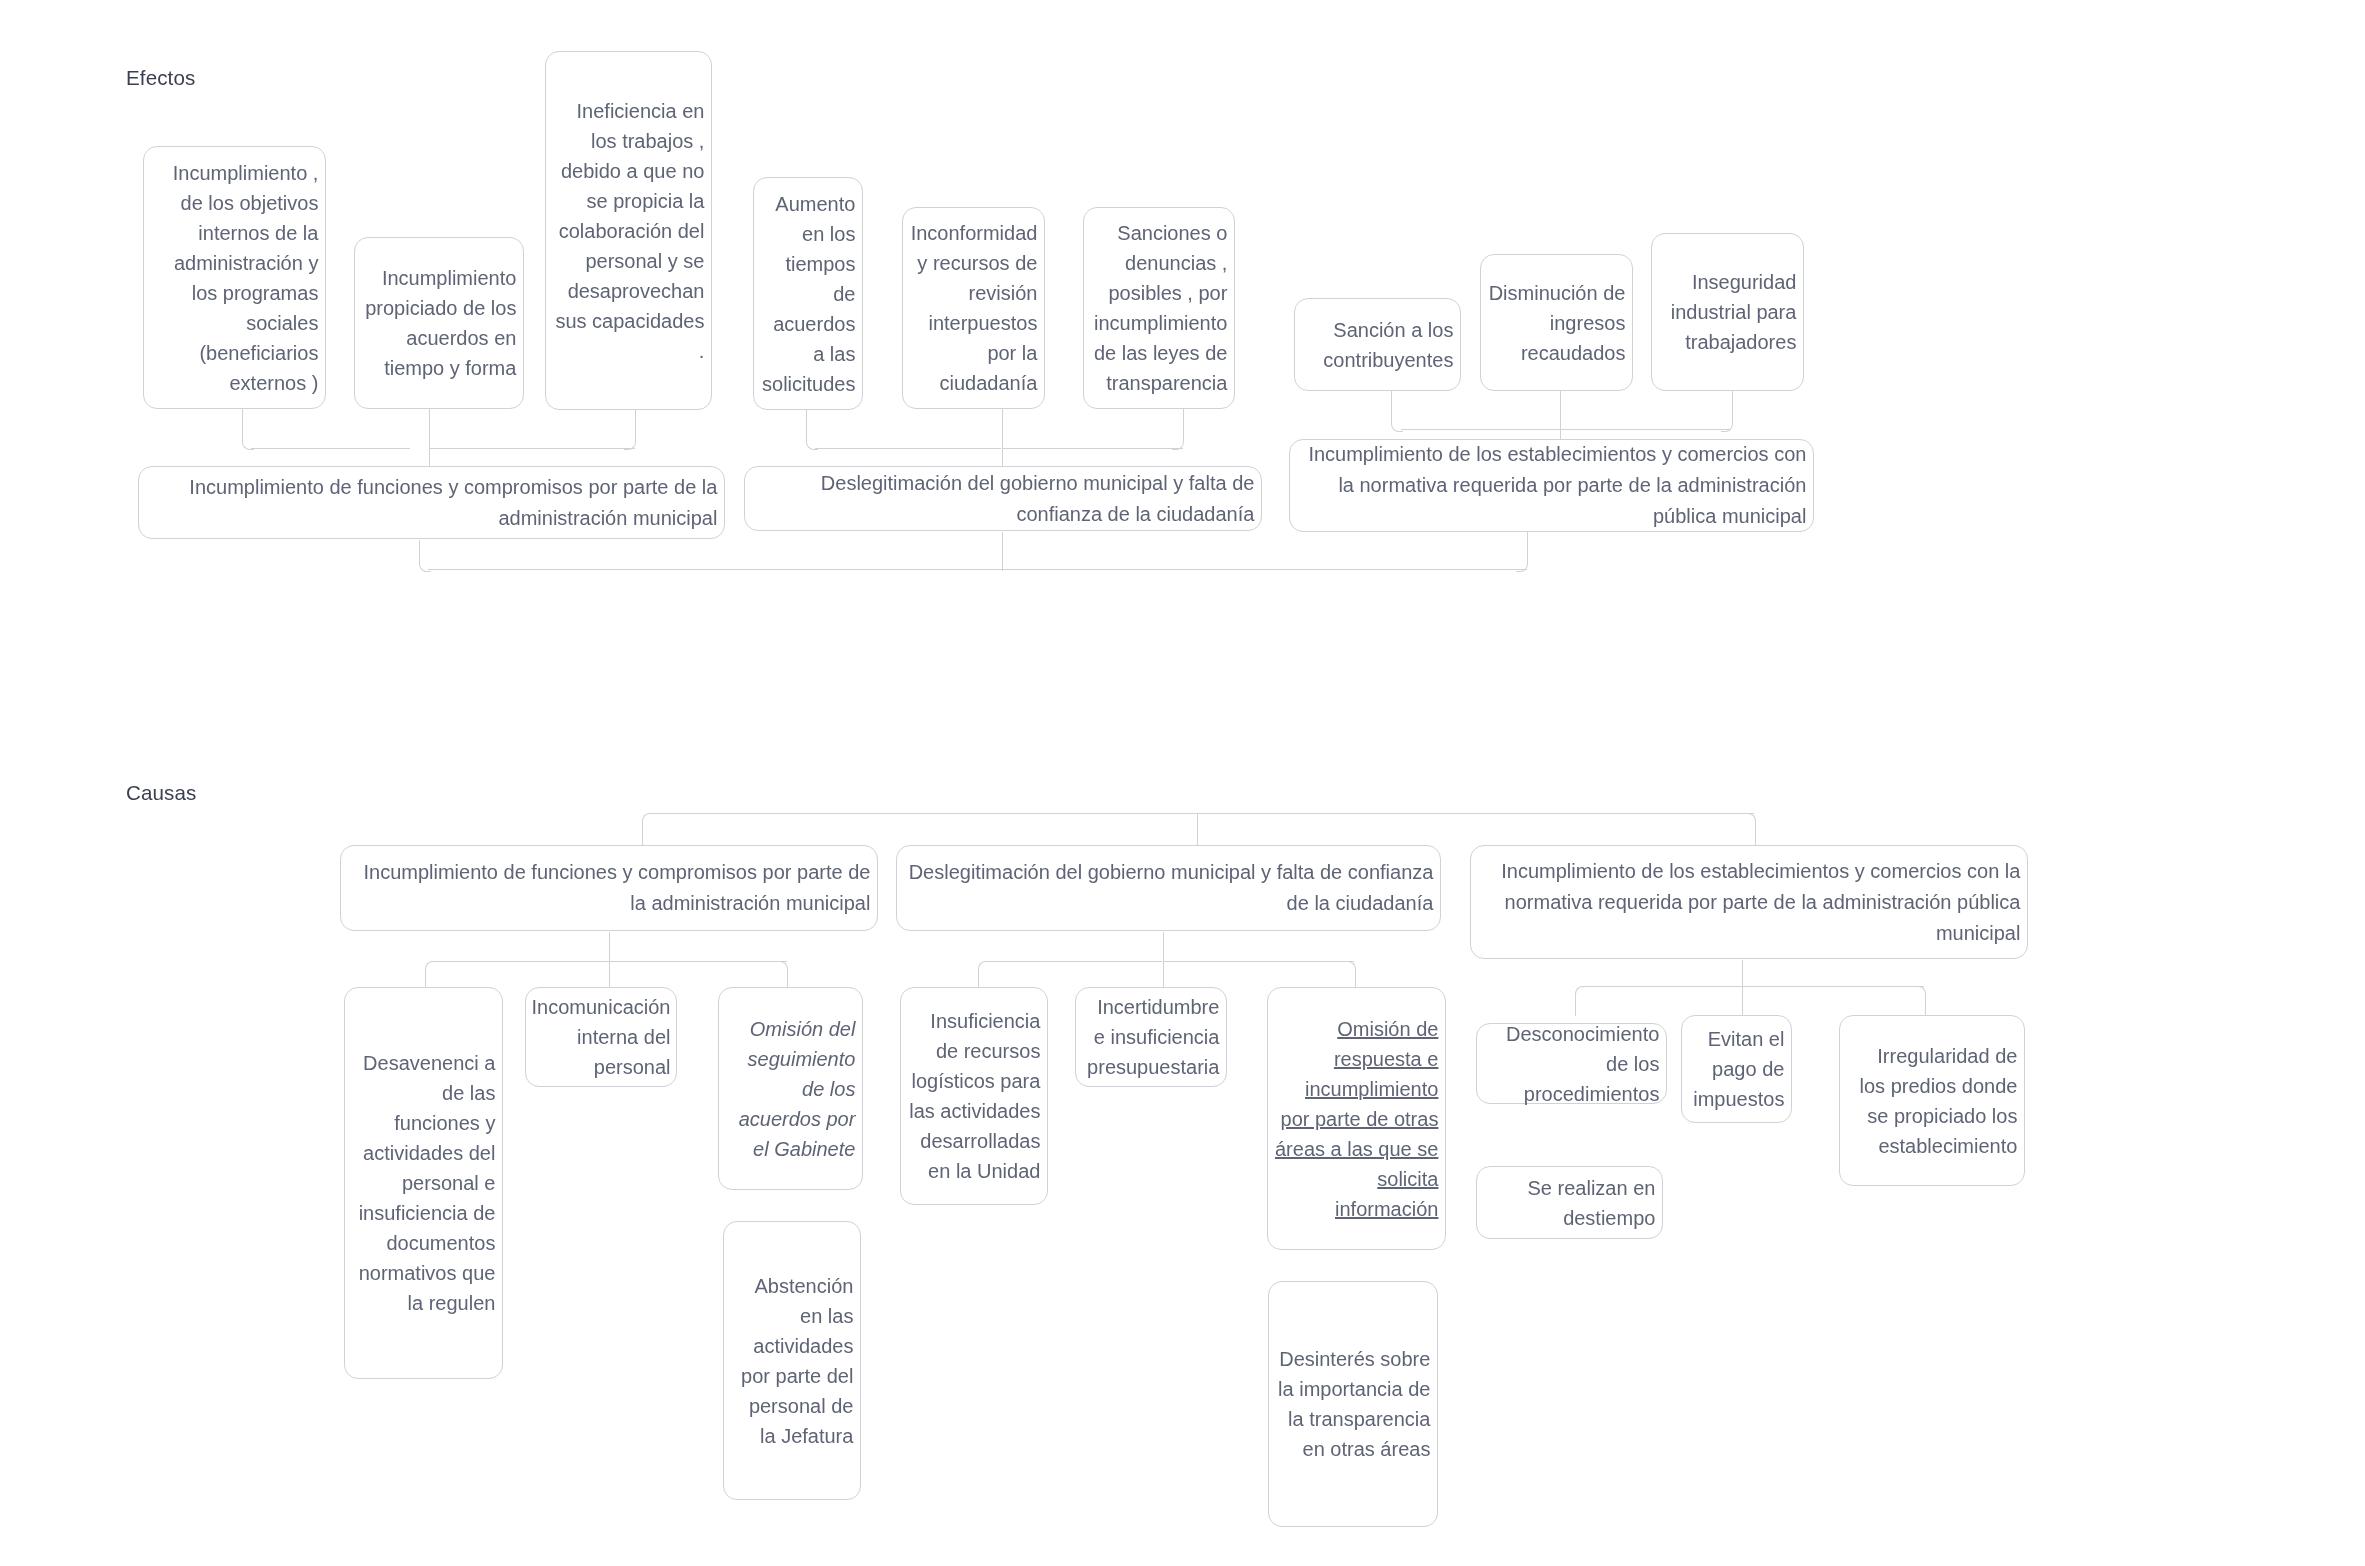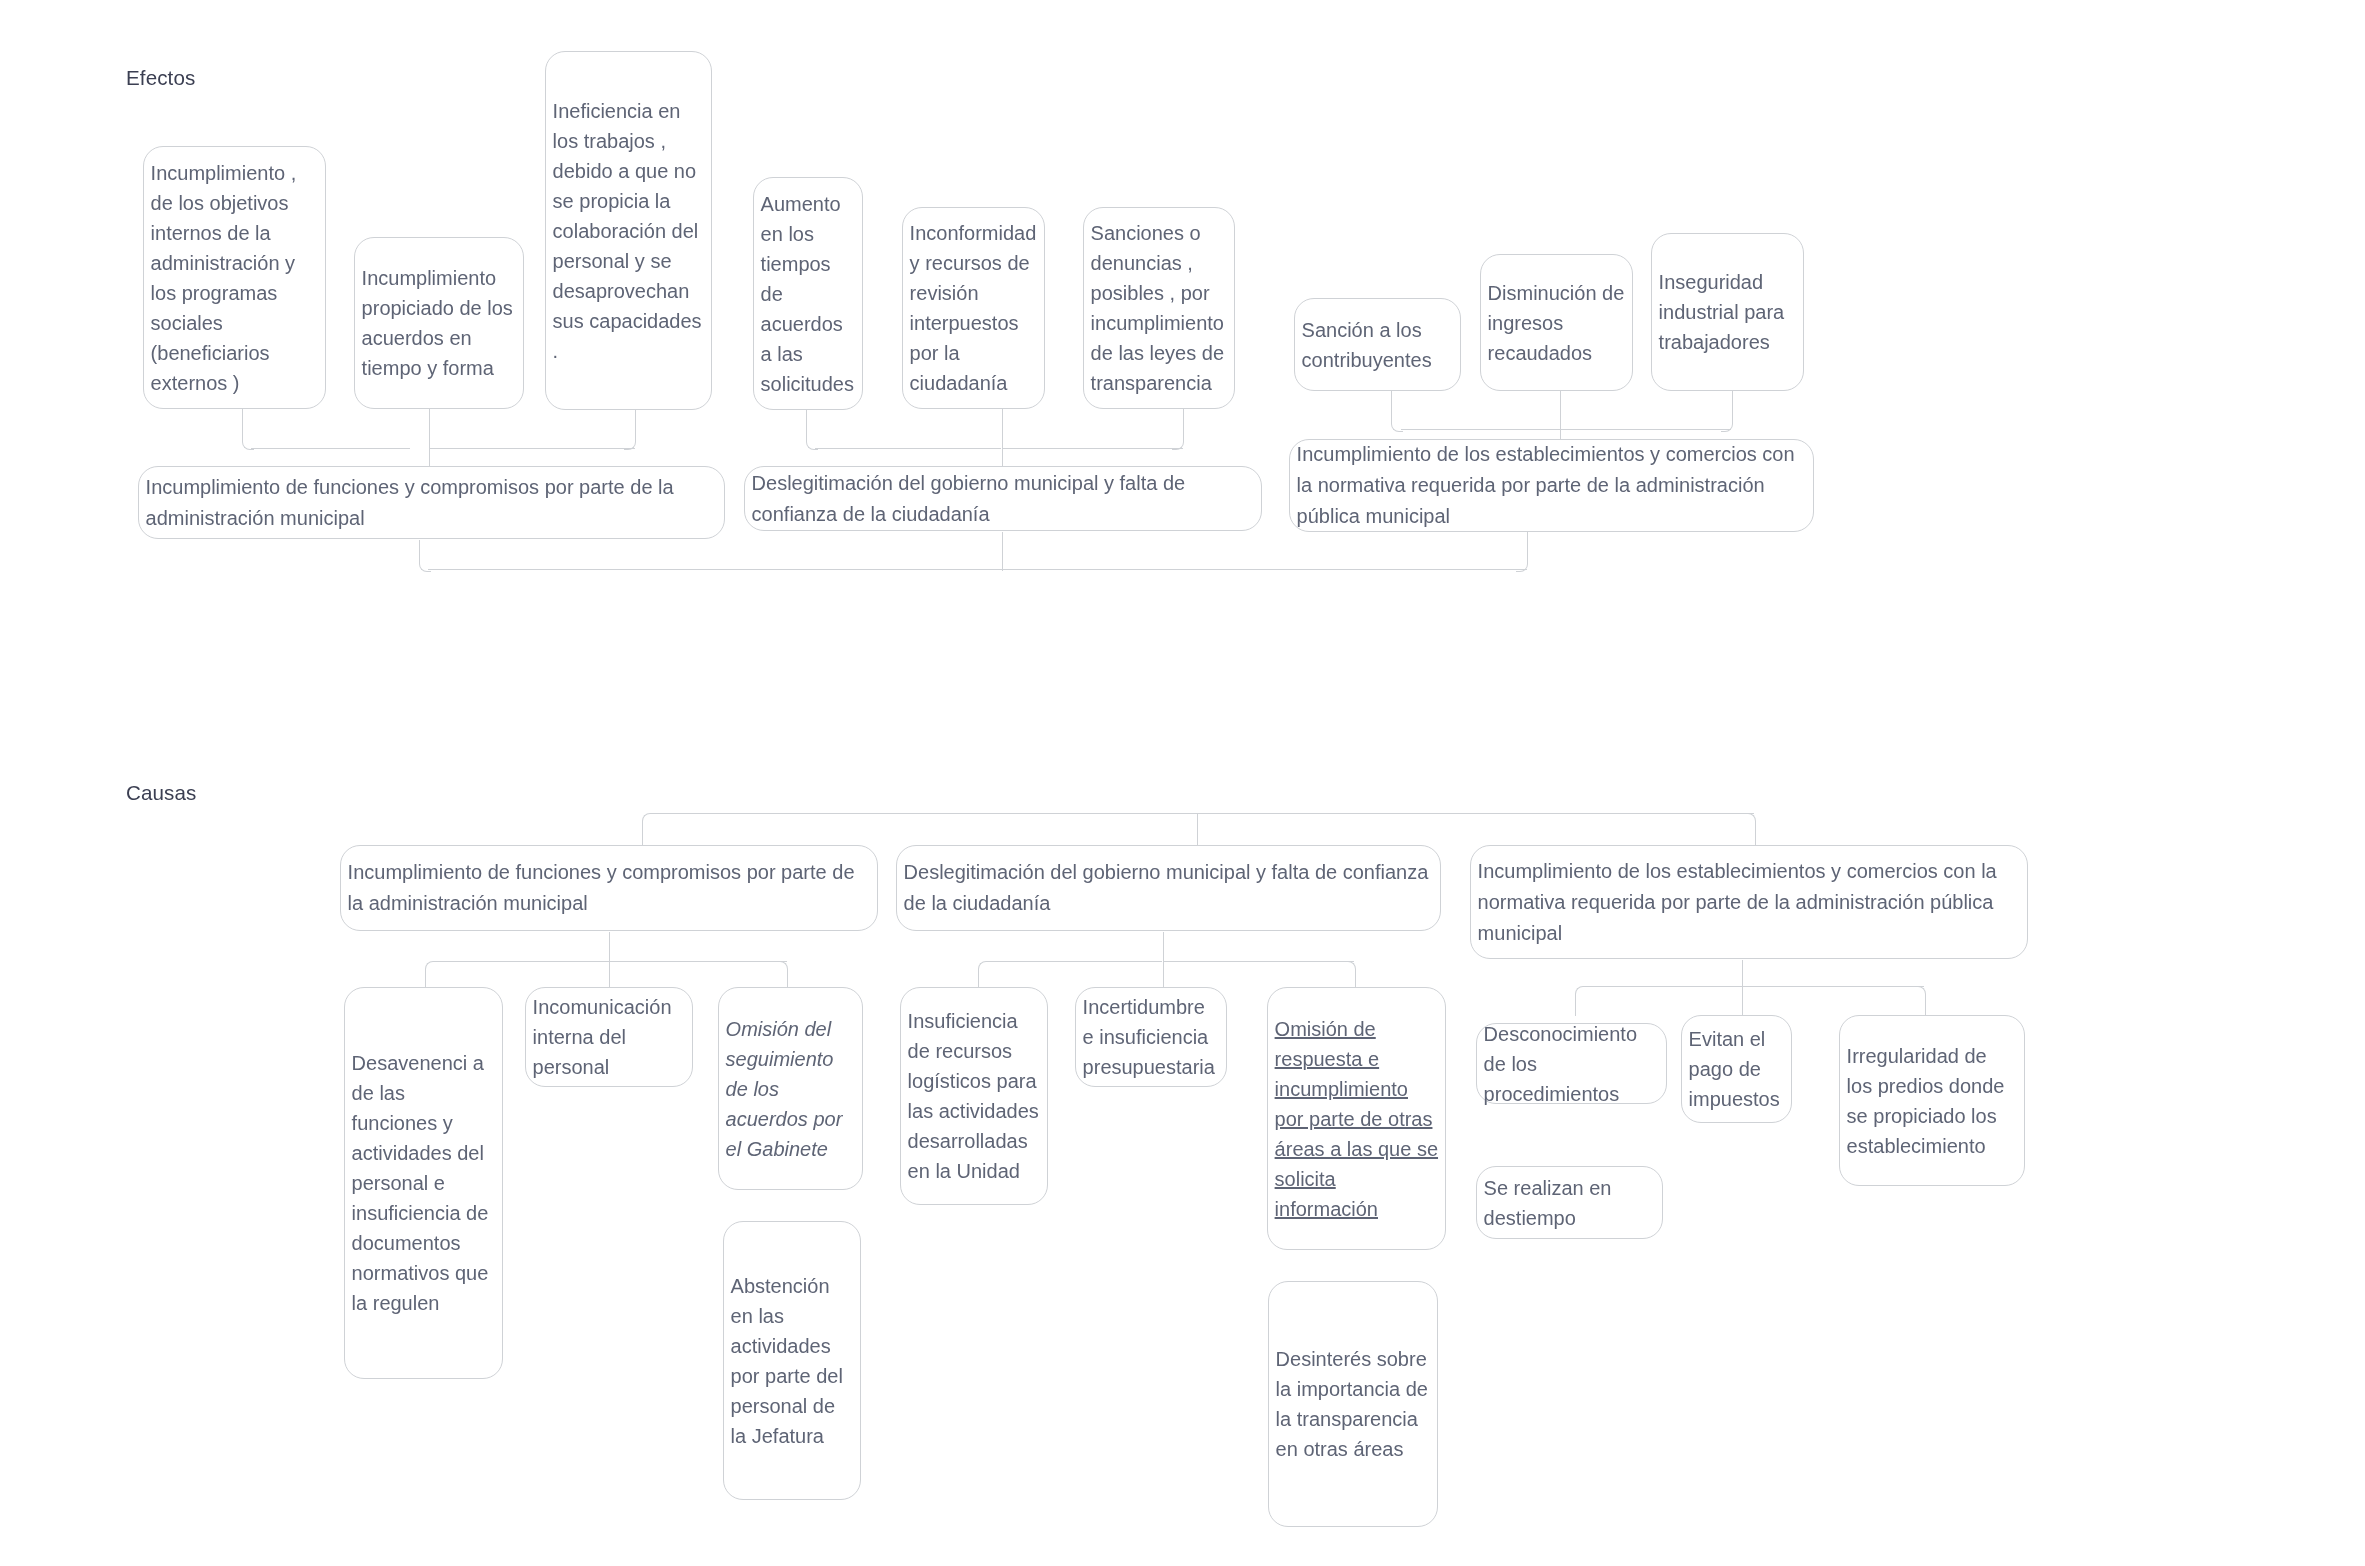--- a/index.html
+++ b/index.html
@@ -10,23 +10,23 @@
   }
   #canvas{position:absolute;left:0;top:0;width:2366px;height:1567px;}
 
   .sec-label{
     position:absolute;font-size:20.6px;color:#3b3f52;
     letter-spacing:0.1px;white-space:nowrap;
   }
 
   .node{
     position:absolute;box-sizing:border-box;
-    border:1.3px solid #cfd2d6;border-radius:20px;background:#ffffff;
+    border:1.3px solid #cfd2d6;border-radius:14px;background:#ffffff;
     display:flex;align-items:center;justify-content:center;
-    text-align:left;color:#5e6475;
+    text-align:right;color:#5e6475;
     font-size:20px;line-height:30px;
     padding:4px 6.6px;
     z-index:5;
   }
   .node.wide{line-height:31px;}
 
   .center-node{
     position:absolute;box-sizing:border-box;
     border:1.3px solid #5b5be0;border-radius:12px;background:#ffffff;
     display:flex;align-items:center;justify-content:center;
@@ -119,21 +119,21 @@
   <div class="corner c-tr" style="left:1344px;top:961px;width:10.6px;height:26.6px;"></div>
 
   <div class="ln lnv" style="left:1742px;top:960px;height:26.6px;"></div>
   <div class="corner c-tl" style="left:1575px;top:986px;width:10.6px;height:29px;"></div>
   <div class="ln lnh" style="left:1584px;top:986px;width:158px;"></div>
   <div class="ln lnv" style="left:1742px;top:986px;height:29px;"></div>
   <div class="ln lnh" style="left:1742px;top:986px;width:182px;"></div>
   <div class="corner c-tr" style="left:1914px;top:986px;width:10.6px;height:29px;"></div>
 
   <div class="node" style="left:344px;top:987px;width:159px;height:392px;">Desavenenci a de las  funciones  y  actividades  del personal  e  insuficiencia  de  documentos  normativos  que la  regulen</div>
-  <div class="node" style="left:525px;top:987px;width:168px;height:100px;">Incomunicación  interna  del  personal</div>
+  <div class="node" style="left:525px;top:987px;width:152px;height:100px;">Incomunicación  interna  del  personal</div>
   <div class="node" style="left:718px;top:987px;width:145px;height:203px;font-style:italic;">Omisión  del  seguimiento  de los  acuerdos  por el  Gabinete</div>
 
   <div class="node" style="left:900px;top:987px;width:148px;height:218px;">Insuficiencia  de recursos  logísticos  para las  actividades  desarrolladas  en la Unidad</div>
   <div class="node" style="left:1075px;top:987px;width:152px;height:100px;">Incertidumbre  e insuficiencia  presupuestaria</div>
   <div class="node" style="left:1267px;top:987px;width:179px;height:263px;text-decoration:underline;">Omisión  de  respuesta  e  incumplimiento  por parte  de  otras  áreas a  las que se  solicita  información</div>
 
   <div class="node" style="left:1476px;top:1015px;width:191px;height:81px;margin-top:8px;">Desconocimiento  de los  procedimientos</div>
   <div class="node" style="left:1681px;top:1015px;width:111px;height:108px;">Evitan  el  pago de  impuestos</div>
   <div class="node" style="left:1839px;top:1015px;width:186px;height:171px;">Irregularidad  de  los  predios  donde  se  propiciado  los  establecimiento</div>
 

